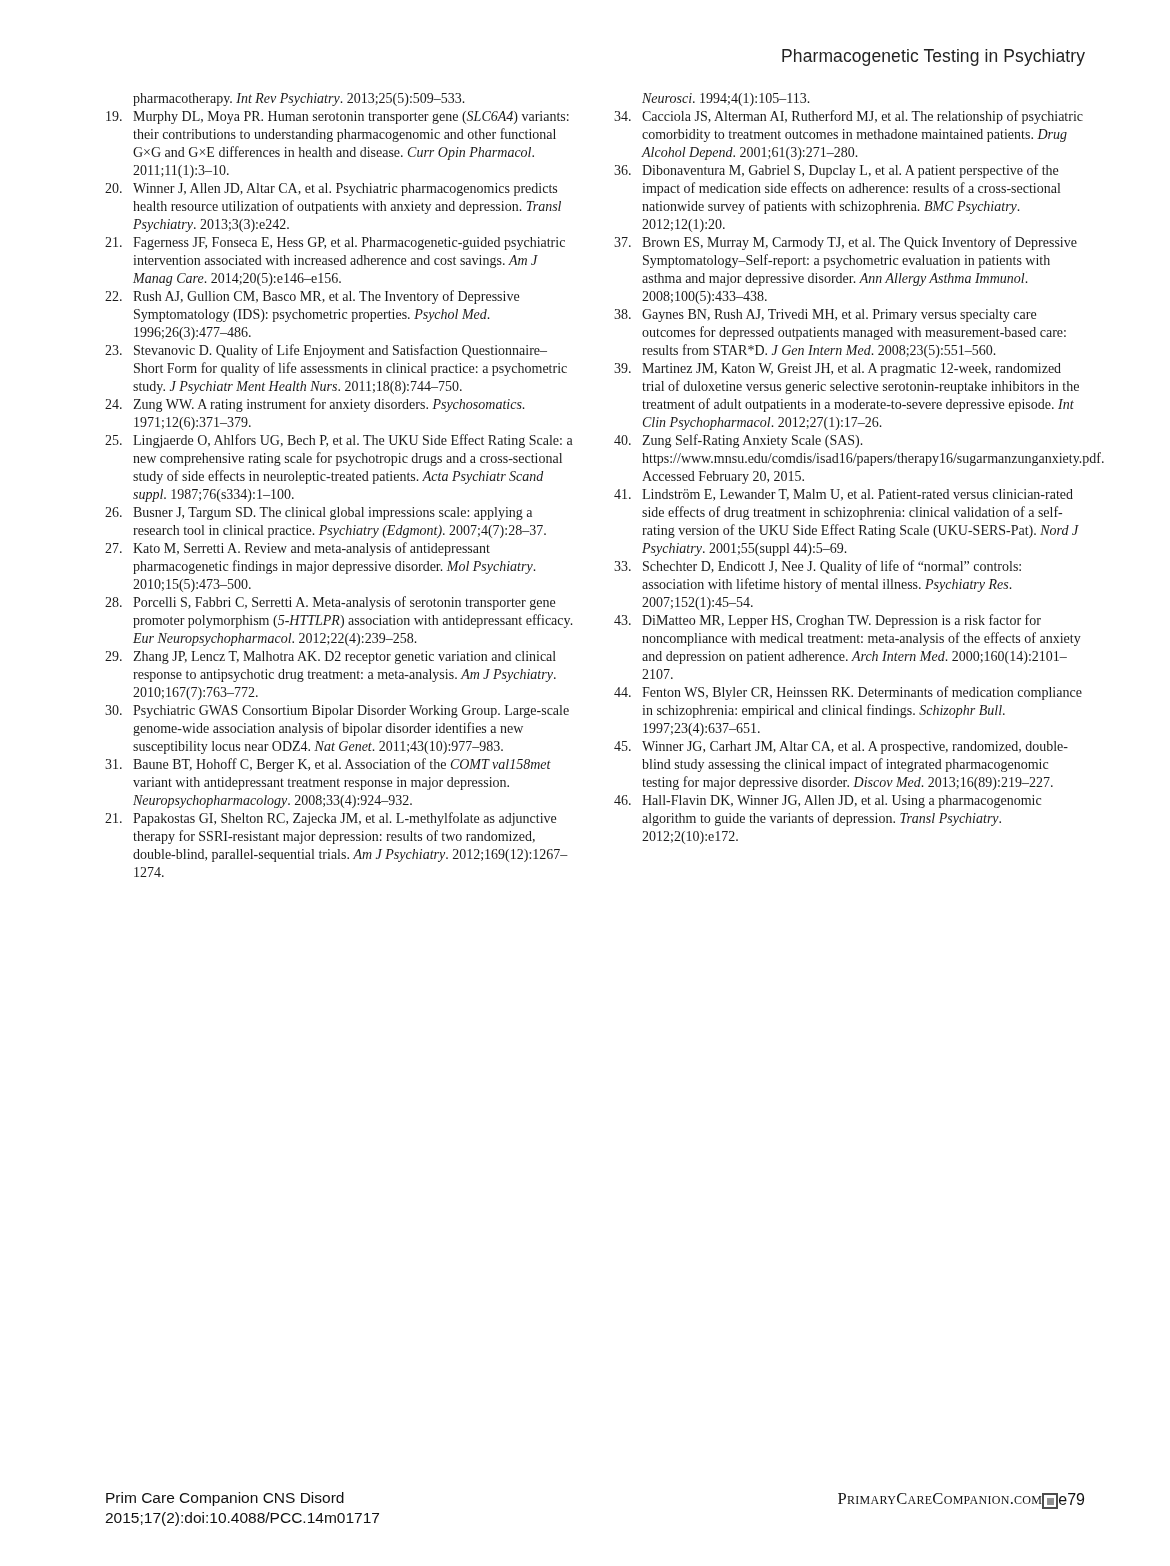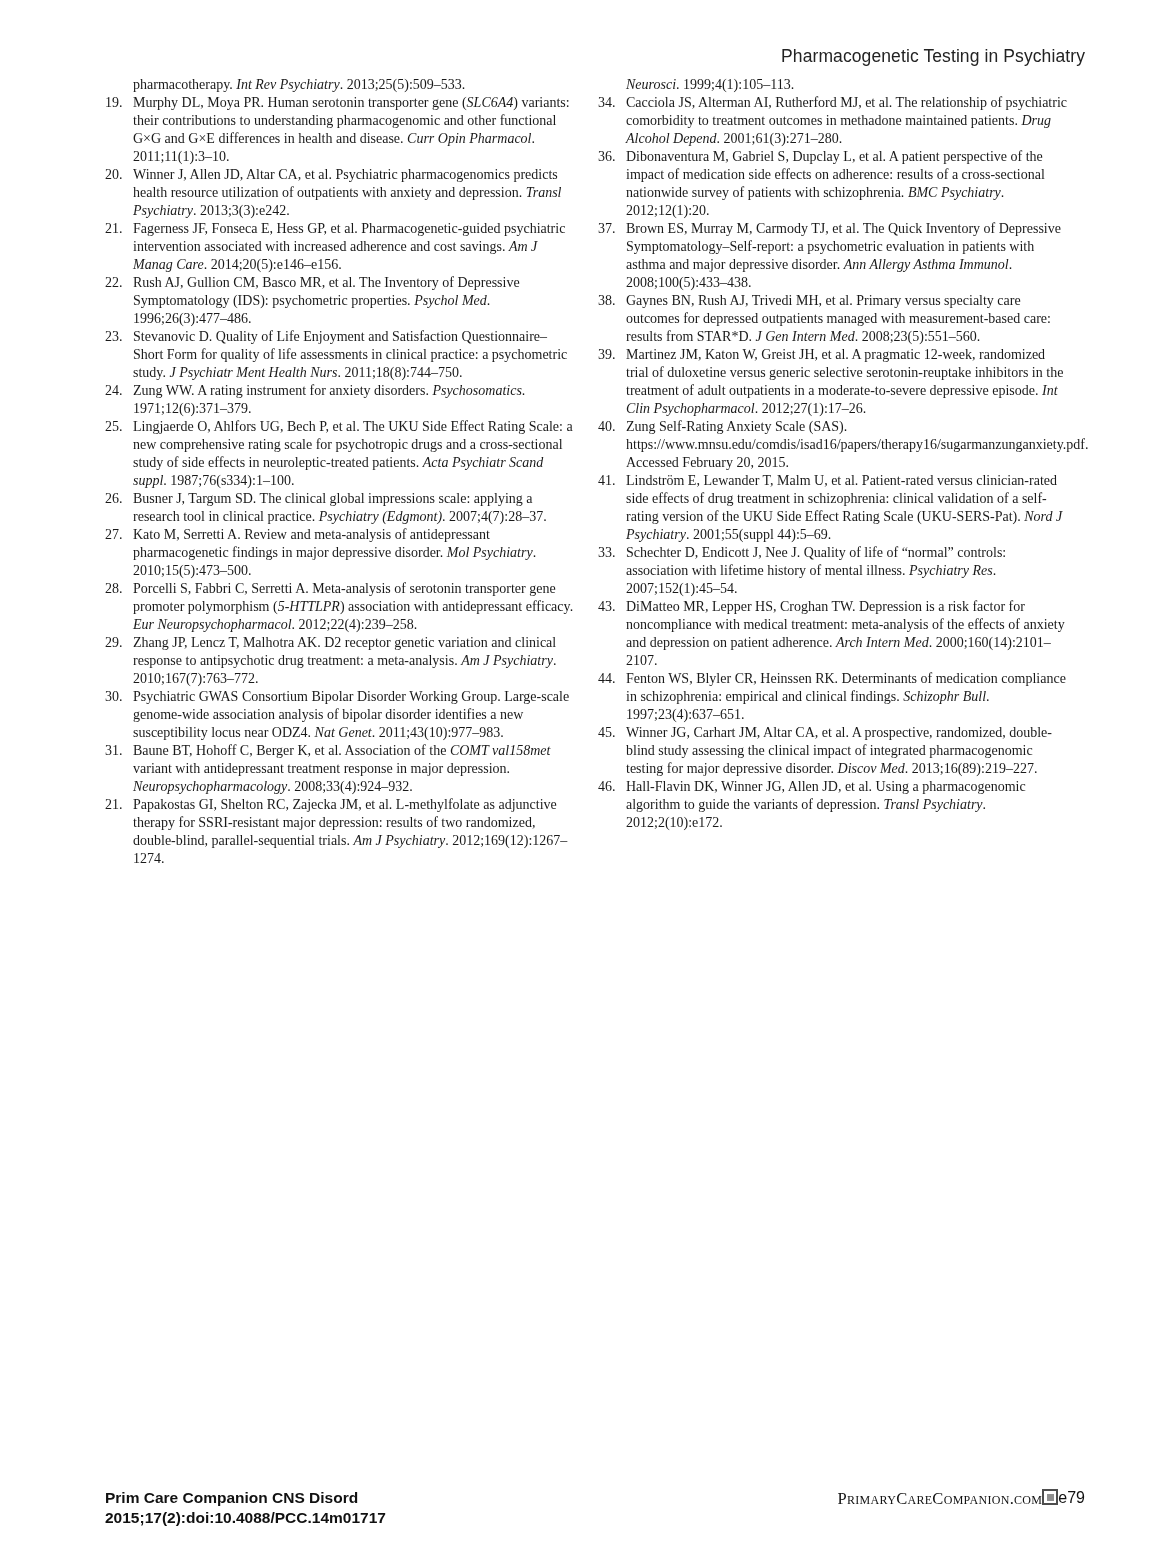--- a/index.html
+++ b/index.html
@@ -17,24 +17,24 @@
     top: 46px;
     right: 85px;
     font-family: "Liberation Sans", sans-serif;
     font-size: 17.5px;
     letter-spacing: 0.1px;
     color: #232323;
   }
   .columns {
     position: absolute;
     left: 105px;
-    top: 76px;
+    top: 90px;
     width: 980px;
     display: flex;
-    gap: 22px;
+    gap: 38px;
   }
   .col {
     width: 471px;
     font-size: 14px;
     line-height: 18px;
     text-align: left;
   }
   .ref-row { display: flex; align-items: flex-start; }
   .ref-num { flex: 0 0 28px; }
   .ref-text { flex: 1; overflow-wrap: break-word; }
@@ -46,25 +46,24 @@
     width: 980px;
     display: flex;
     justify-content: space-between;
     align-items: flex-start;
   }
   .footer-left {
     font-family: "Liberation Sans", sans-serif;
     font-size: 15.5px;
     line-height: 20px;
     color: #111111;
-    font-weight: bold;
   }
   .footer-right {
     display: flex;
-    align-items: flex-start;
+    align-items: flex-end;
     padding-top: 1px;
   }
   .footer-site {
     font-family: "Liberation Serif", serif;
     font-variant: small-caps;
     letter-spacing: 0.3px;
     font-size: 16.5px;
     color: #111111;
   }
   .sq-outer {
@@ -149,21 +148,21 @@
           <span class="ref-text"><span>Baune BT, Hohoff C, Berger K, et al. Association of the </span><i>COMT val158met</i><span> variant with antidepressant treatment response in major depression. </span><i>Neuropsychopharmacology</i><span>. 2008;33(4):924–932.</span></span>
         </div>
         <div class="ref-row">
           <span class="ref-num">21.</span>
           <span class="ref-text"><span>Papakostas GI, Shelton RC, Zajecka JM, et al. L-methylfolate as adjunctive therapy for SSRI-resistant major depression: results of two randomized, double-blind, parallel-sequential trials. </span><i>Am J Psychiatry</i><span>. 2012;169(12):1267–1274.</span></span>
         </div>
       </div>
     <div class="col">
         <div class="ref-row">
           <span class="ref-num"></span>
-          <span class="ref-text"><i>Neurosci</i><span>. 1999;4(1):105–113.</span></span>
+          <span class="ref-text"><i>Neurosci</i><span>. 1994;4(1):105–113.</span></span>
         </div>
         <div class="ref-row">
           <span class="ref-num">34.</span>
           <span class="ref-text"><span>Cacciola JS, Alterman AI, Rutherford MJ, et al. The relationship of psychiatric comorbidity to treatment outcomes in methadone maintained patients. </span><i>Drug Alcohol Depend</i><span>. 2001;61(3):271–280.</span></span>
         </div>
         <div class="ref-row">
           <span class="ref-num">36.</span>
           <span class="ref-text"><span>Dibonaventura M, Gabriel S, Dupclay L, et al. A patient perspective of the impact of medication side effects on adherence: results of a cross-sectional nationwide survey of patients with schizophrenia. </span><i>BMC Psychiatry</i><span>. 2012;12(1):20.</span></span>
         </div>
         <div class="ref-row">

